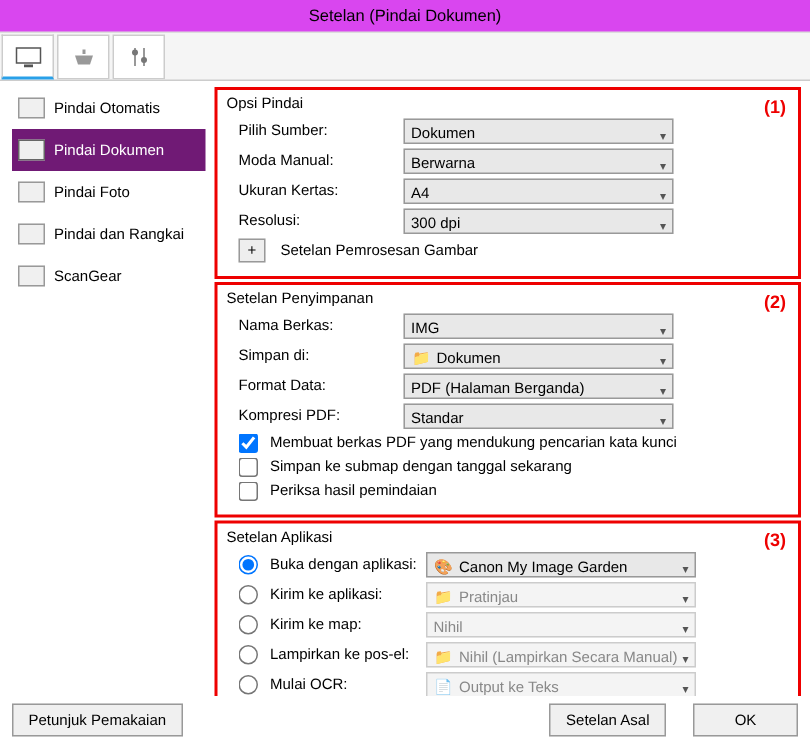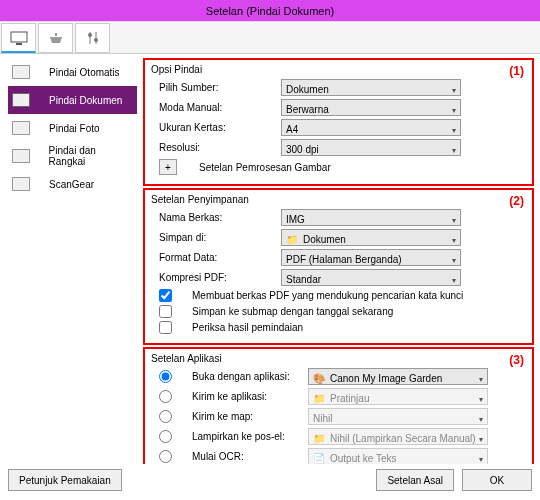--- a/index.html
+++ b/index.html
@@ -2,37 +2,37 @@
 <html><head>
 <meta charset="utf-8">
 <style>
 *{box-sizing:border-box;font-family:"Segoe UI",Arial,sans-serif;font-size:10px;margin:0;padding:0}
 body{background:#fff;width:540px;height:500px;position:relative}
 .titlebar{background:#d946ef;height:22px;text-align:center;line-height:22px;border-bottom:1px solid #ddd;font-size:11px}
 .toolbar{height:32px;display:flex;background:#f5f5f5;border-bottom:1px solid #ccc}
 .toolbar .tbtn{width:35px;height:30px;border:1px solid #ccc;background:#fff;display:flex;align-items:center;justify-content:center;margin:1px}
 .main{display:flex;height:410px}
 .sidebar{width:137px;background:#fff;padding:4px 0 0 8px}
-.sitem{display:flex;align-items:center;height:28px;padding:0 4px;gap:19px;cursor:pointer}
+.sitem{display:flex;align-items:center;height:28px;padding:0 4px;gap:6px;cursor:pointer}
 .sitem.sel{background:#701a75;color:#fff}
 .sicon{width:18px;height:14px;border:1px solid #999;background:#f0f0f0;position:relative}
 .sitem.sel .sicon{border-color:#666}
 .content{flex:1;padding:4px 6px;overflow:hidden}
 .section{border:2px solid #e00;padding:4px 6px 6px 6px;margin-bottom:2px;position:relative}
 .stag{position:absolute;right:8px;top:4px;color:#e00;font-size:12px;font-weight:bold}
 .stitle{font-size:10px;margin-bottom:4px}
-.row{display:flex;align-items:center;margin:3px 0 3px 8px;gap:16px}
+.row{display:flex;align-items:center;margin:3px 0 3px 8px;gap:4px}
 .row .lbl{width:106px}
 .row .sel,.row .selg{flex:0 0 180px;height:17px;border:1px solid #999;background:#e8e8e8;padding:0 4px;display:flex;align-items:flex-end;justify-content:space-between}
 .row .selg{background:#f4f4f4;color:#888;border-color:#ccc}
 .row .car{font-size:8px;color:#555}
 .row input[type=checkbox],.row input[type=radio]{margin-right:4px}
 .plusbtn{width:18px;height:16px;border:1px solid #999;background:#eee;display:inline-flex;align-items:center;justify-content:center;margin-right:6px}
 .ic{width:14px;height:12px;display:inline-flex;align-items:center;justify-content:center;margin-right:3px}
-.footer{height:32px;display:flex;align-items:center;padding:0 8px;gap:8px}
+.footer{height:32px;display:flex;align-items:center;padding:0 8px;gap:18px}
 .btn{height:22px;padding:0 10px;border:1px solid #999;background:#f0f0f0;display:inline-flex;align-items:center;justify-content:center;cursor:pointer}
 .spacer{flex:1}
 svg{display:block}
 </style>
 </head>
 <body>
 
 <div class="titlebar">Setelan (Pindai Dokumen)</div>
 
 <div class="toolbar">

